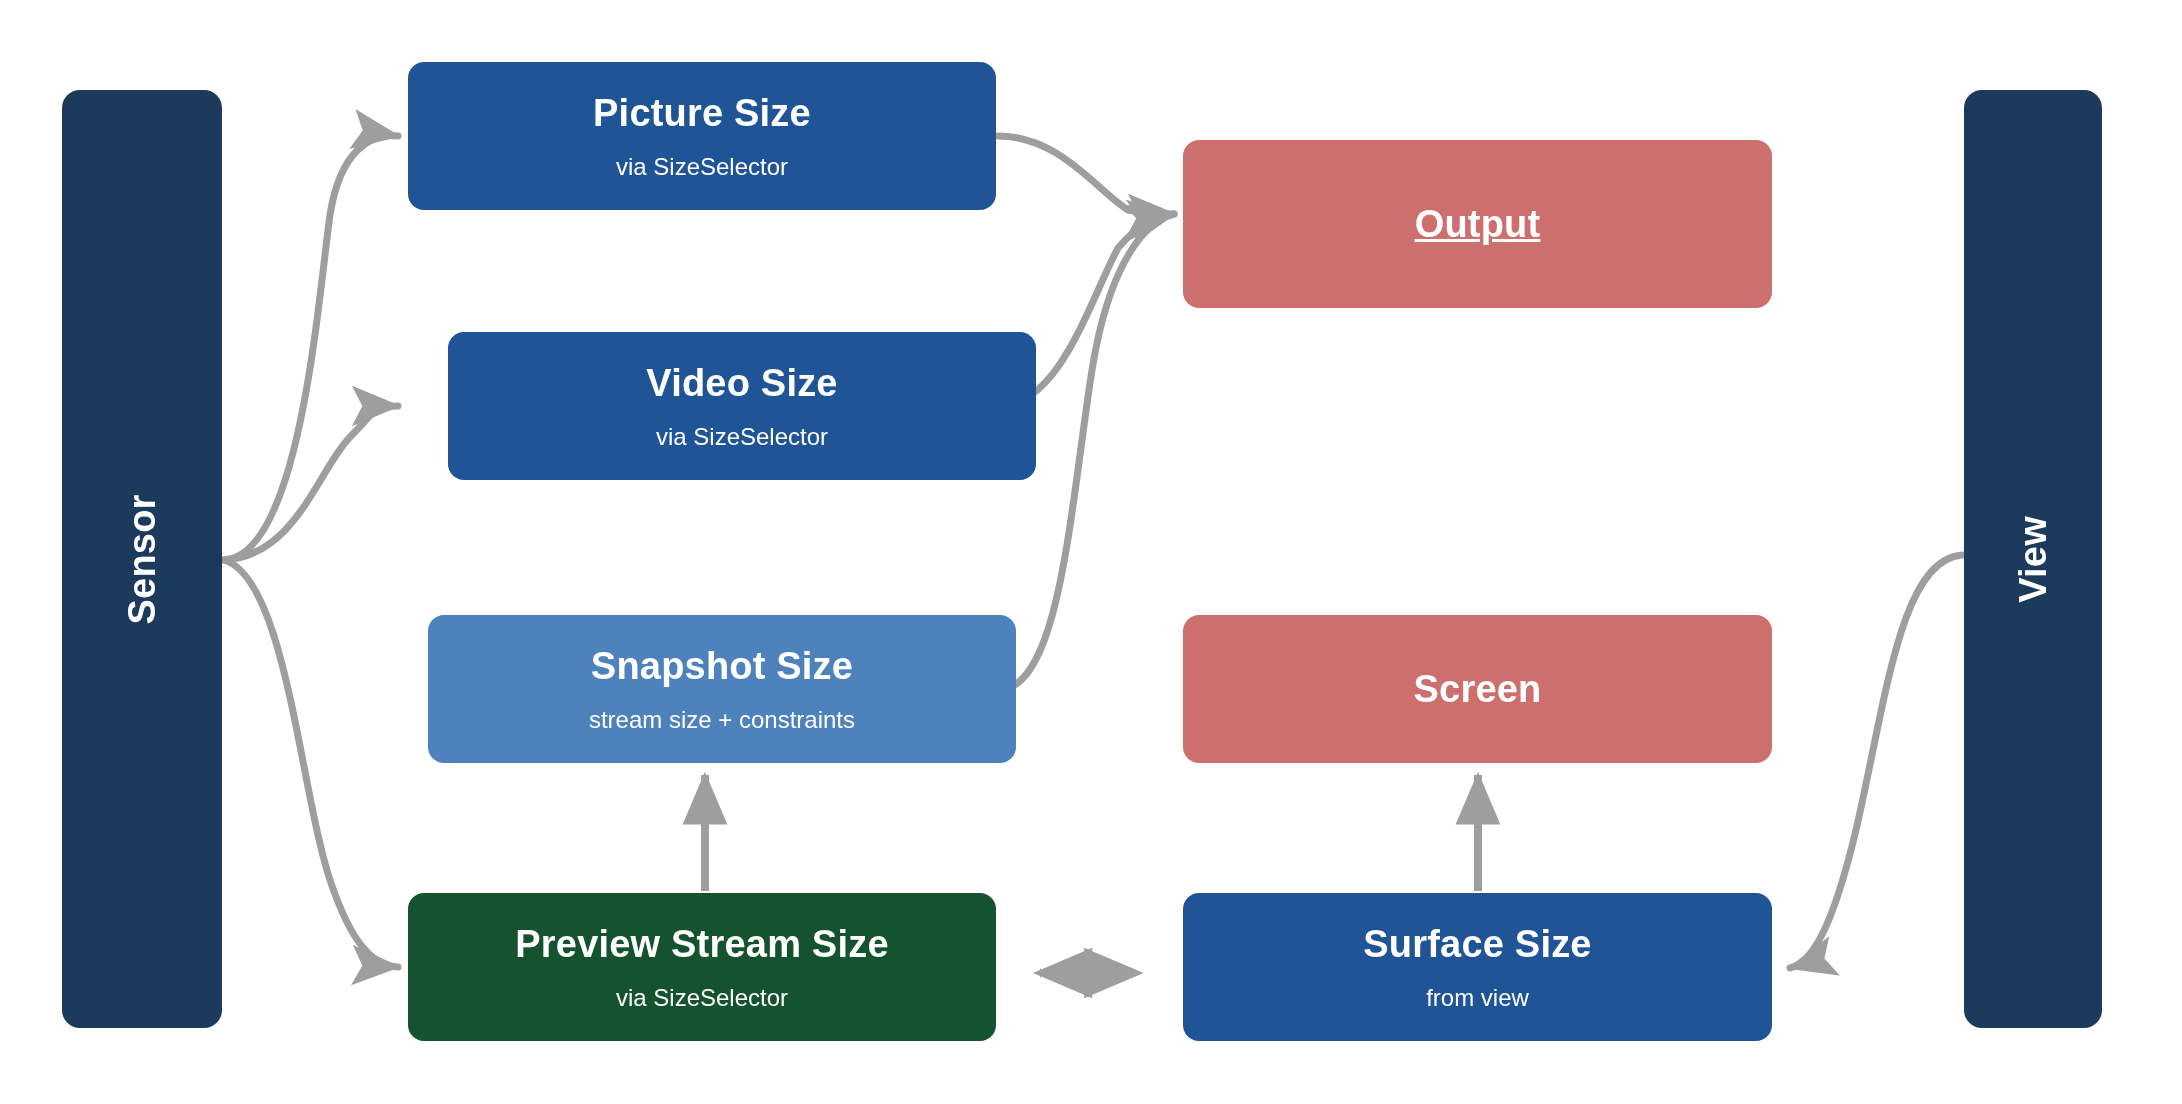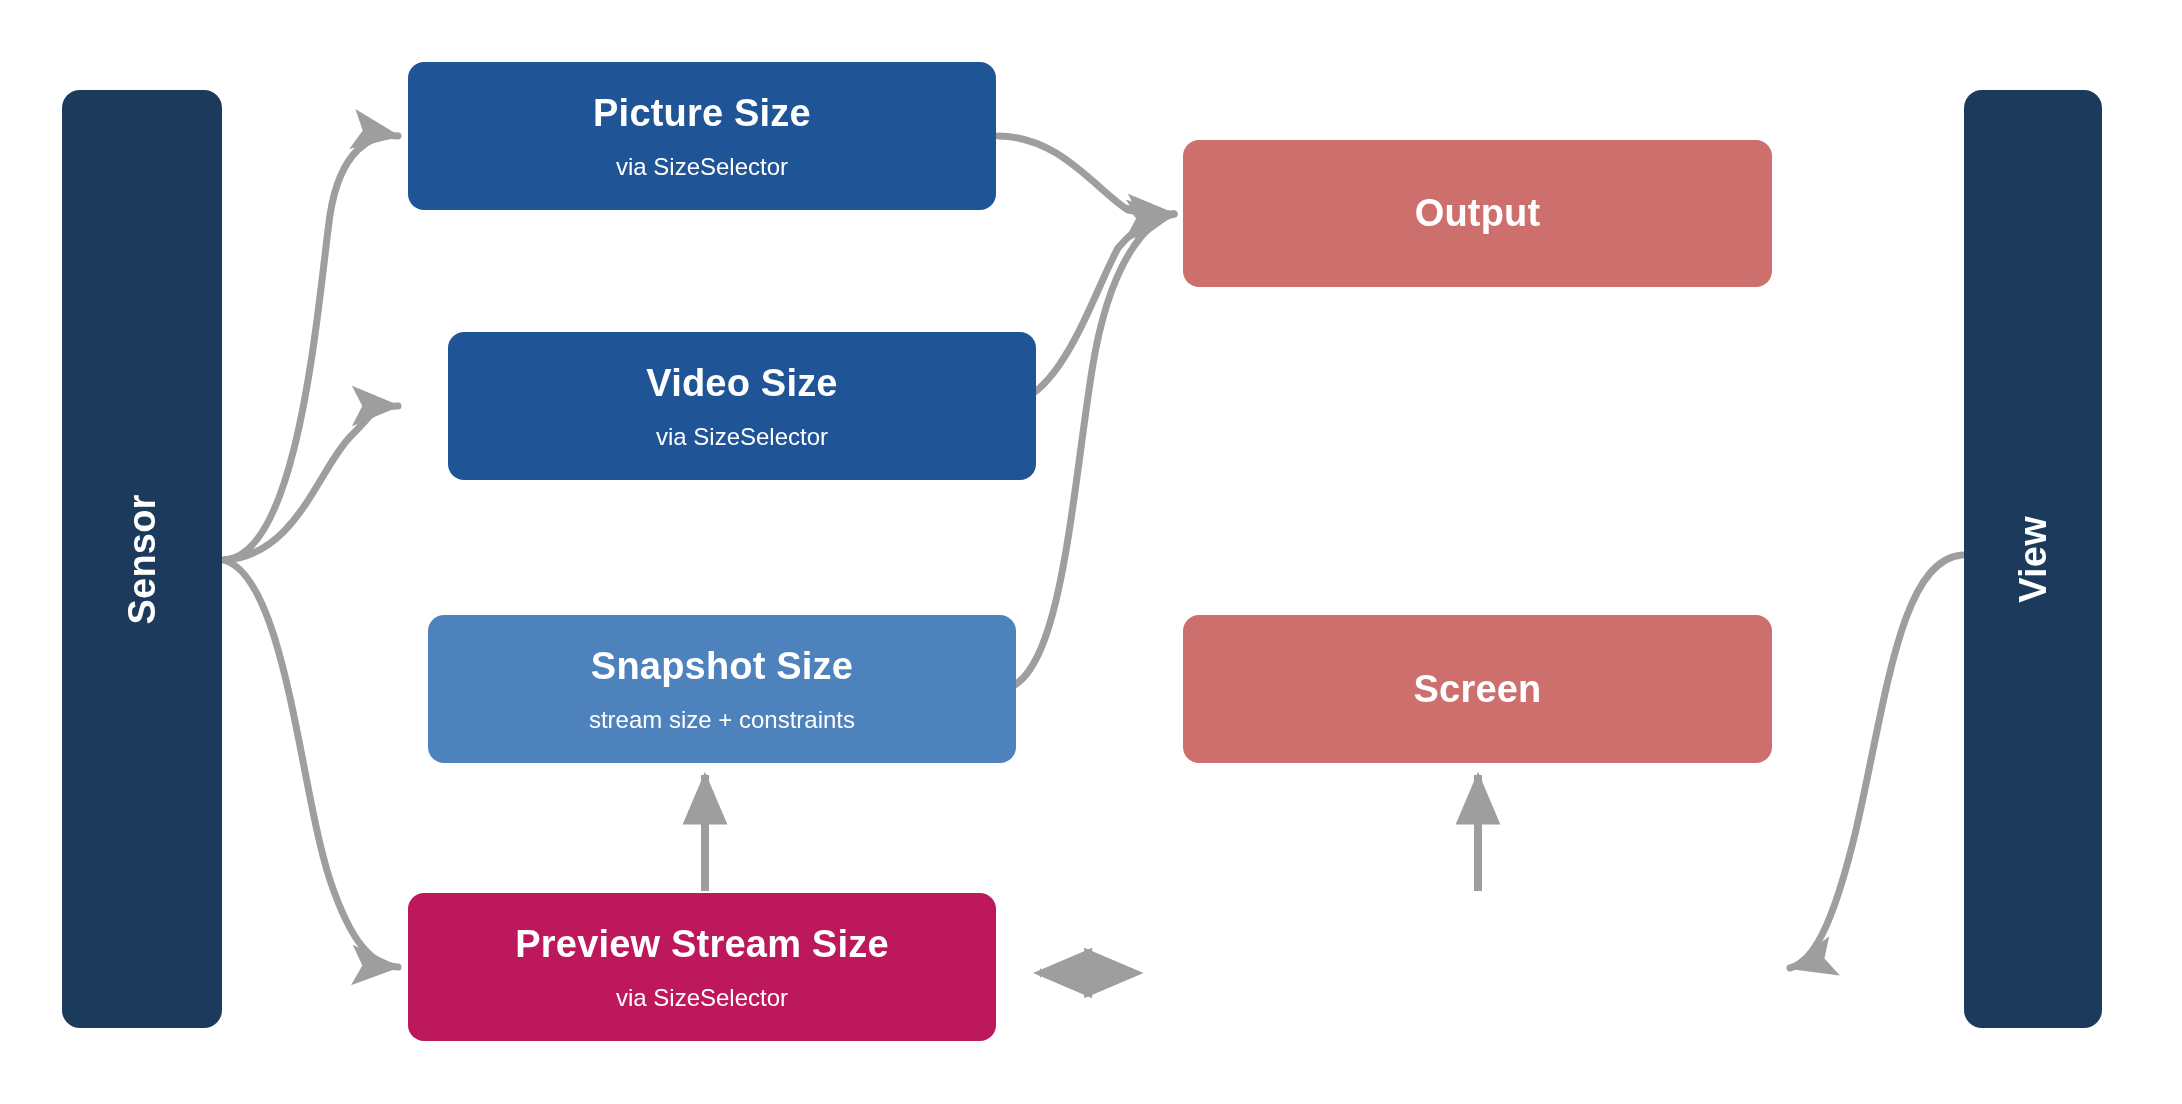--- a/index.html
+++ b/index.html
@@ -111,31 +111,35 @@
   <div class="node" style="left: 408px; top: 332px; width: 588px; height: 148px; background: rgb(31, 85, 150); margin-left: 40px;">
     <span class="title">Video Size</span>
     <span class="subtitle">via SizeSelector</span>
   </div>
 
   <div class="node" style="left: 428px; top: 615px; width: 588px; height: 148px; background: rgb(77, 130, 189);">
     <span class="title">Snapshot Size</span>
     <span class="subtitle">stream size + constraints</span>
   </div>
 
-  <div class="node" style="left: 408px; top: 893px; width: 588px; height: 148px; background: #be185d;">
+  <div class="node" style="left: 408px; top: 893px; width: 588px; height: 148px; background: #14532d;">
     <span class="title">Preview Stream Size</span>
     <span class="subtitle">via SizeSelector</span>
   </div>
 
-  <div class="node single" style="left: 1183px; top: 140px; width: 589px; height: 147px; background: rgb(205, 111, 109);">
+  <div class="node single" style="left: 1183px; top: 140px; width: 589px; height: 168px; background: rgb(205, 111, 109); text-decoration: underline;">
     <span class="title">Output</span>
   </div>
 
   <div class="node single" style="left: 1183px; top: 615px; width: 589px; height: 148px; background: rgb(205, 111, 109); justify-content: center;">
     <span class="title">Screen</span>
   </div>
 
+  <div class="node" style="left: 1183px; top: 893px; width: 589px; height: 148px; background: rgb(31, 85, 150);">
+    <span class="title">Surface Size</span>
+    <span class="subtitle">from view</span>
+  </div>
 
   <div class="node lane" style="left: 1964px; top: 90px; width: 138px; height: 938px; background: rgb(27, 58, 92);">
     <span class="title">View</span>
   </div>
 
 </div>
 
 </body></html>

